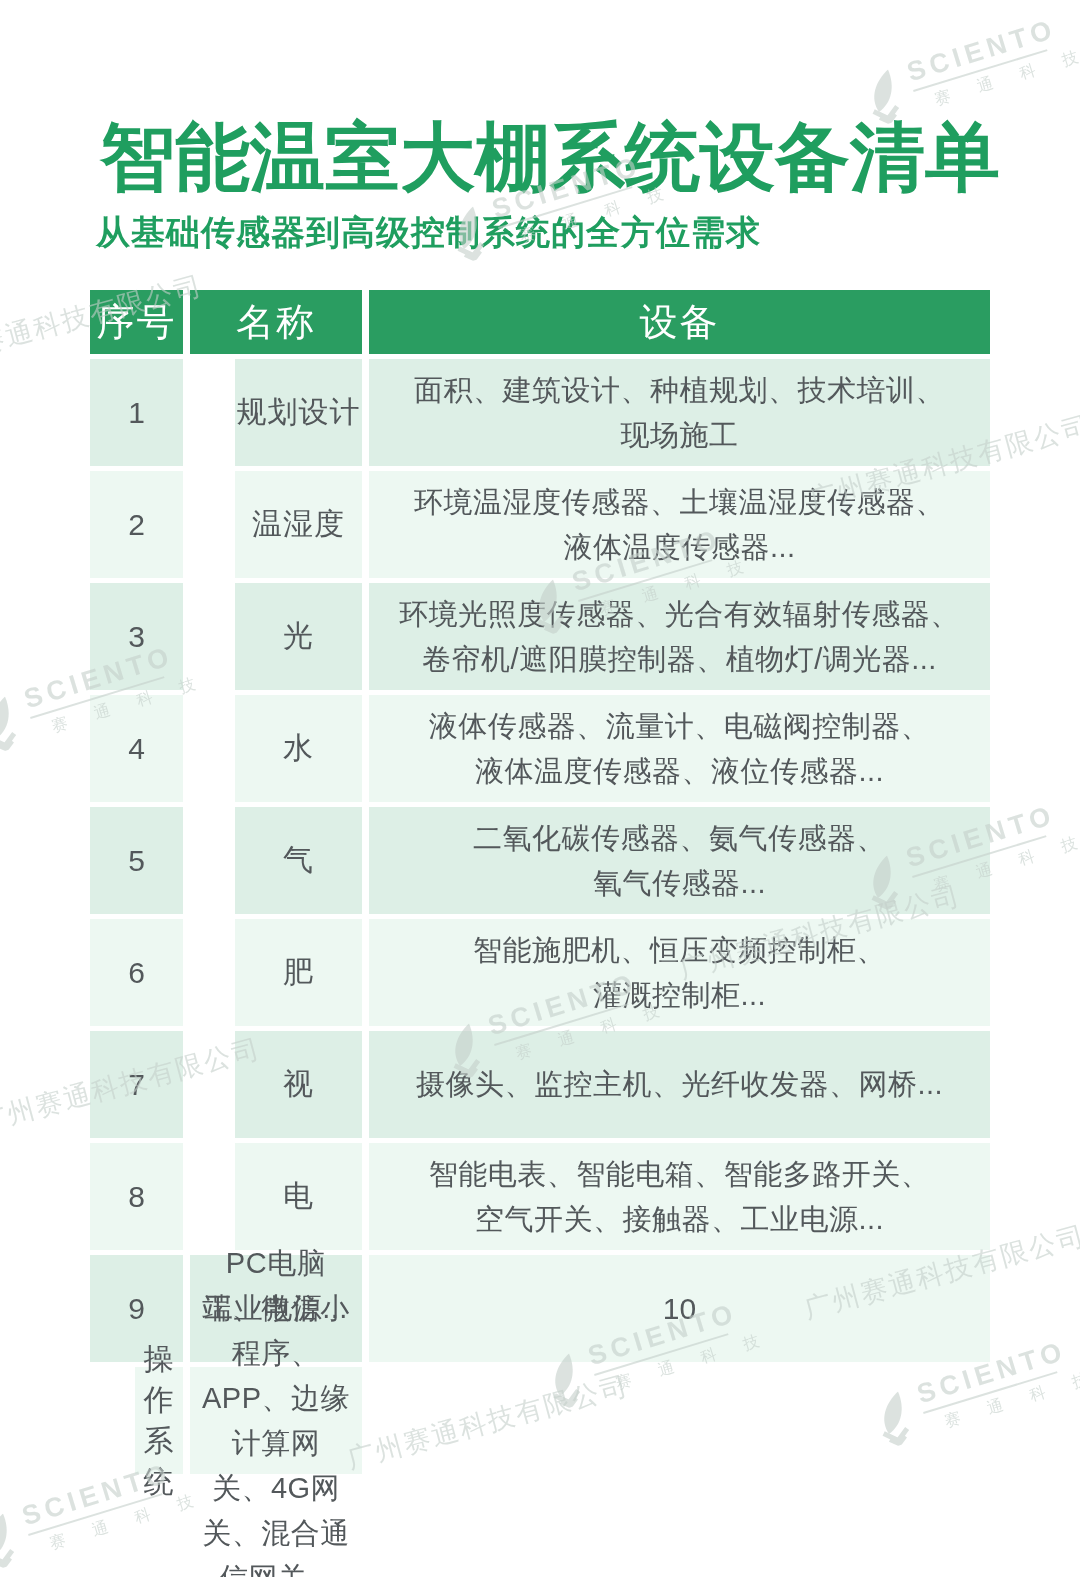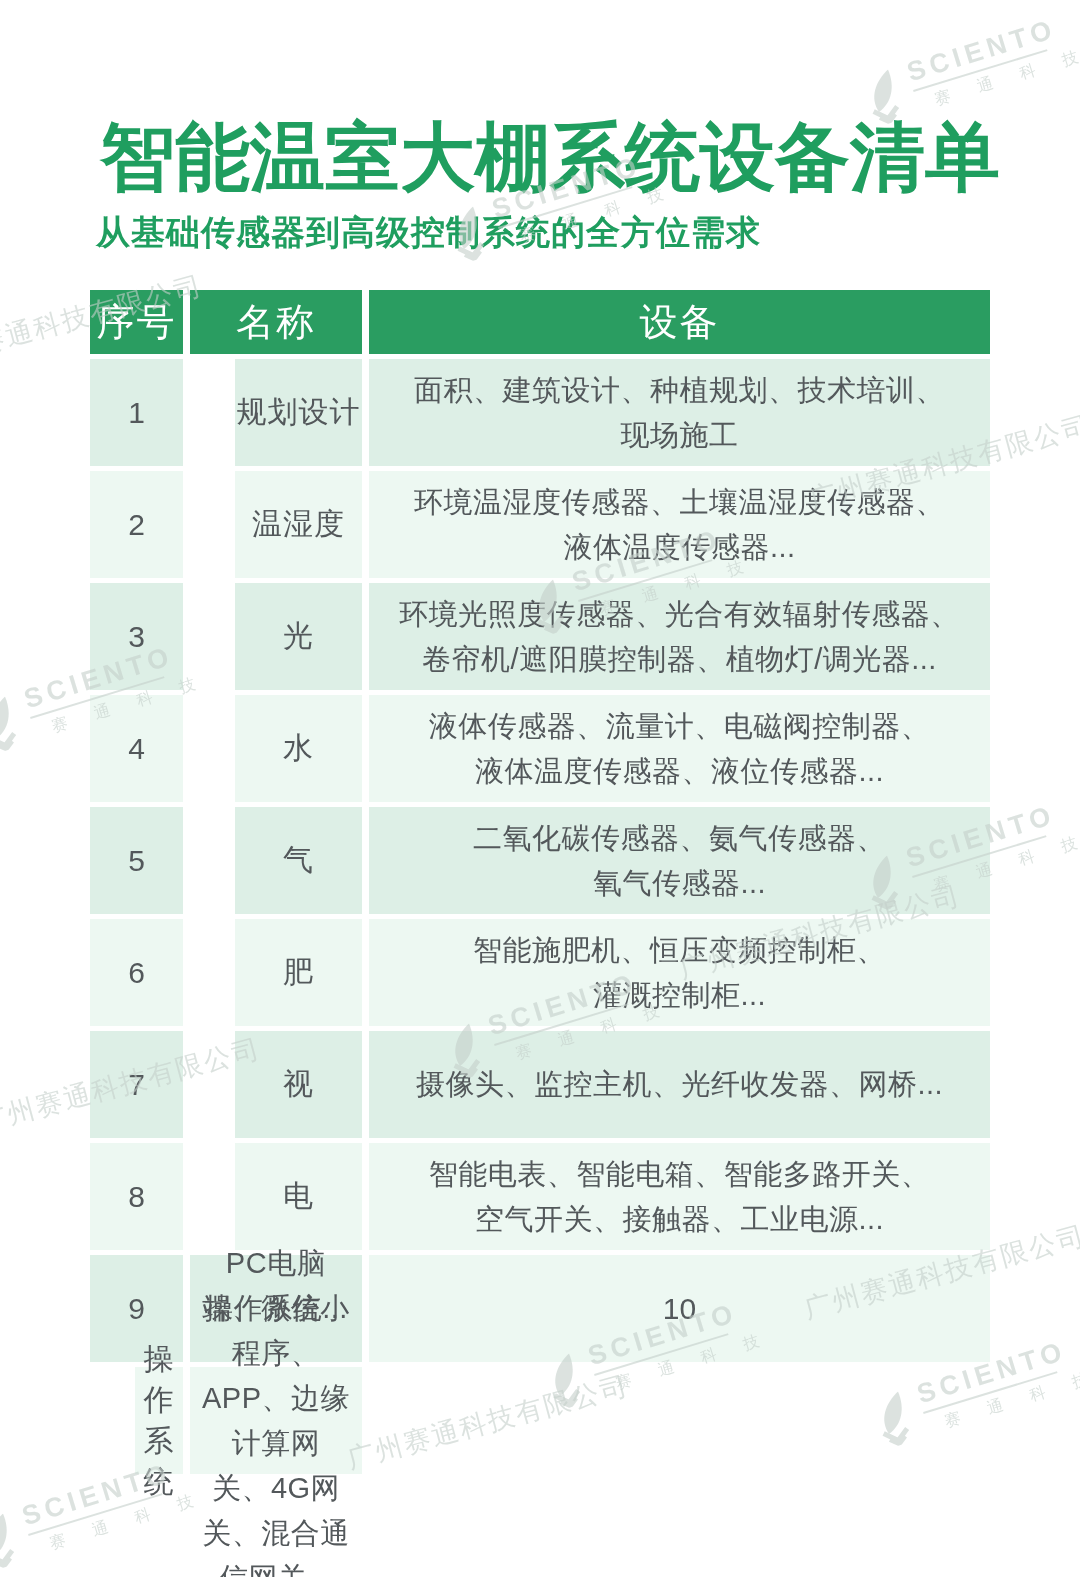--- a/index.html
+++ b/index.html
@@ -103,21 +103,21 @@
     <div class="td no row-a">7</div>
     <div class="td name row-a">视</div>
     <div class="td dev row-a">摄像头、监控主机、光纤收发器、网桥...</div>
 
     <div class="td no row-b">8</div>
     <div class="td name row-b">电</div>
     <div class="td dev row-b">智能电表、智能电箱、智能多路开关、
 空气开关、接触器、工业电源...</div>
 
     <div class="td no row-a">9</div>
-    <div class="td dev row-a">操作系统...</div>
+    <div class="td dev row-a">工业电源...</div>
 
     <div class="td no row-b">10</div>
     <div class="td name row-b">操作系统</div>
     <div class="td dev row-b">PC电脑端、微信小程序、APP、边缘计算网
 关、4G网关、混合通信网关...</div>
   </div>
 
   <div class="wm-layer">
 
     <div class="wm-logo" style="left:975px; top:68px;">

